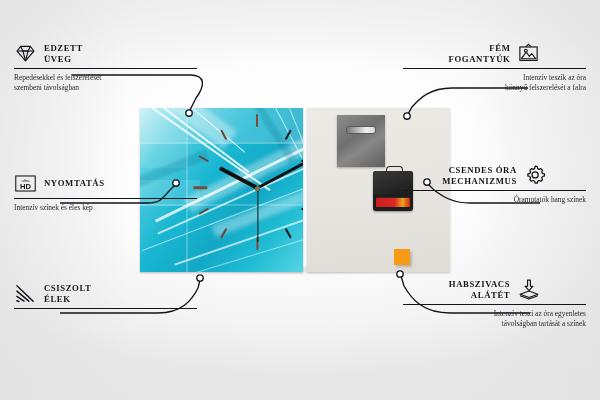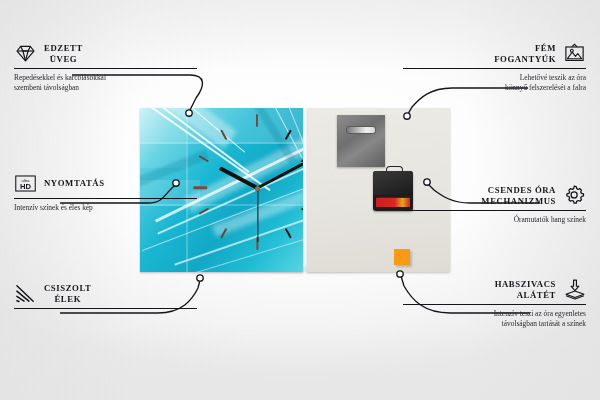--- a/index.html
+++ b/index.html
@@ -76,23 +76,23 @@
   
   .callout{position:absolute;width:183px;}
   .callout .head{display:flex;align-items:center;gap:7px;}
   .callout .title{
     font-size:8.7px;letter-spacing:.6px;font-weight:bold;color:#15151a;
     line-height:11px;text-transform:uppercase;
   }
   .callout .rule{height:1px;background:#14141a;margin:3px 0 4px;}
   .callout .sub{font-size:7.4px;line-height:9.6px;color:#2a2a30;}
   .left .head{justify-content:flex-start;}
-  .left .title{text-align:center;}
+  .left .title{text-align:left;}
   .left .sub{text-align:left;}
-  .right .head{justify-content:flex-end;}
+  .right .head{justify-content:center;}
   .right .title{text-align:right;}
   .right .sub{text-align:right;}
   .ico{width:23px;height:23px;flex:0 0 23px;display:block;}
 
   svg.leader{position:absolute;left:0;top:0;width:600px;height:400px;pointer-events:none;}
 </style>
 </head>
 <body>
 
 <div id="stage">
@@ -189,21 +189,21 @@
           <path d="M17,4.6 L14.7,9.4 L12,19.8"></path>
             <path d="M9.3,9.4 H14.7"></path>
         </g>
       </svg>
       <div>
         <div class="title">EDZETT</div>
         <div class="title">ÜVEG</div>
       </div>
     </div>
     <div class="rule"></div>
-    <div class="sub">Repedésekkel és karcolásokkal</div>
+    <div class="sub">Repedésekkel és felszerelését</div>
     <div class="sub">szembeni távolságban</div>
   </div>
 
   <div class="callout left" style="left:14px;top:172px;">
     <div class="head">
       <svg class="ico" viewBox="0 0 26 24">
         <rect x="2" y="3.5" width="22" height="17" fill="none" stroke="#14141a" stroke-width="1.2"></rect>
         <text x="13" y="10.4" font-family="Liberation Sans, sans-serif" font-size="4.6" text-anchor="middle" fill="#14141a">ultra</text>
         <text x="13" y="18" font-family="Liberation Sans, sans-serif" font-size="8.6" font-weight="bold" text-anchor="middle" fill="#14141a">HD</text>
       </svg>
@@ -240,25 +240,25 @@
         <div class="title">FOGANTYÚK</div>
       </div>
       <svg class="ico" viewBox="0 0 24 24">
         <path d="M9.2,5.2 L12,2.4 L14.8,5.2" fill="none" stroke="#14141a" stroke-width="1.1"></path>
         <rect x="3" y="5.2" width="18" height="14" fill="none" stroke="#14141a" stroke-width="1.2"></rect>
         <path d="M4.6,17.4 L9.6,10.6 L13,15 L15.4,12 L19.4,17.4 Z" fill="none" stroke="#14141a" stroke-width="1.1" stroke-linejoin="round"></path>
         <circle cx="9.2" cy="9" r="1.5" fill="none" stroke="#14141a" stroke-width="1.1"></circle>
       </svg>
     </div>
     <div class="rule"></div>
-    <div class="sub">Lehetővé teszik az óra</div>
+    <div class="sub">Intenzív teszik az óra</div>
     <div class="sub">könnyű felszerelését a falra</div>
   </div>
 
-  <div class="callout right" style="left:403px;top:184px;">
+  <div class="callout right" style="left:403px;top:164px;">
     <div class="head">
       <div>
         <div class="title">CSENDES ÓRA</div>
         <div class="title">MECHANIZMUS</div>
       </div>
       <svg class="ico" viewBox="0 0 24 24">
         <path d="M12,3.2 l2.1,.5 .55,2.0 1.35,.78 1.95-.7 1.5,1.5 -.7,1.95 .78,1.35 2.0,.55 v2.1 l-2.0,.55 -.78,1.35 .7,1.95 -1.5,1.5 -1.95-.7 -1.35,.78 -.55,2.0 h-2.1 l-.55-2.0 -1.35-.78 -1.95,.7 -1.5-1.5 .7-1.95 -.78-1.35 -2.0-.55 v-2.1 l2.0-.55 .78-1.35 -.7-1.95 1.5-1.5 1.95,.7 1.35-.78 .55-2.0 z" fill="none" stroke="#14141a" stroke-width="1.3" stroke-linejoin="round" transform="translate(-0.6,-1.0) scale(1.02)"></path>
         <circle cx="11.6" cy="11.4" r="3.2" fill="none" stroke="#14141a" stroke-width="1.3"></circle>
       </svg>
     </div>

